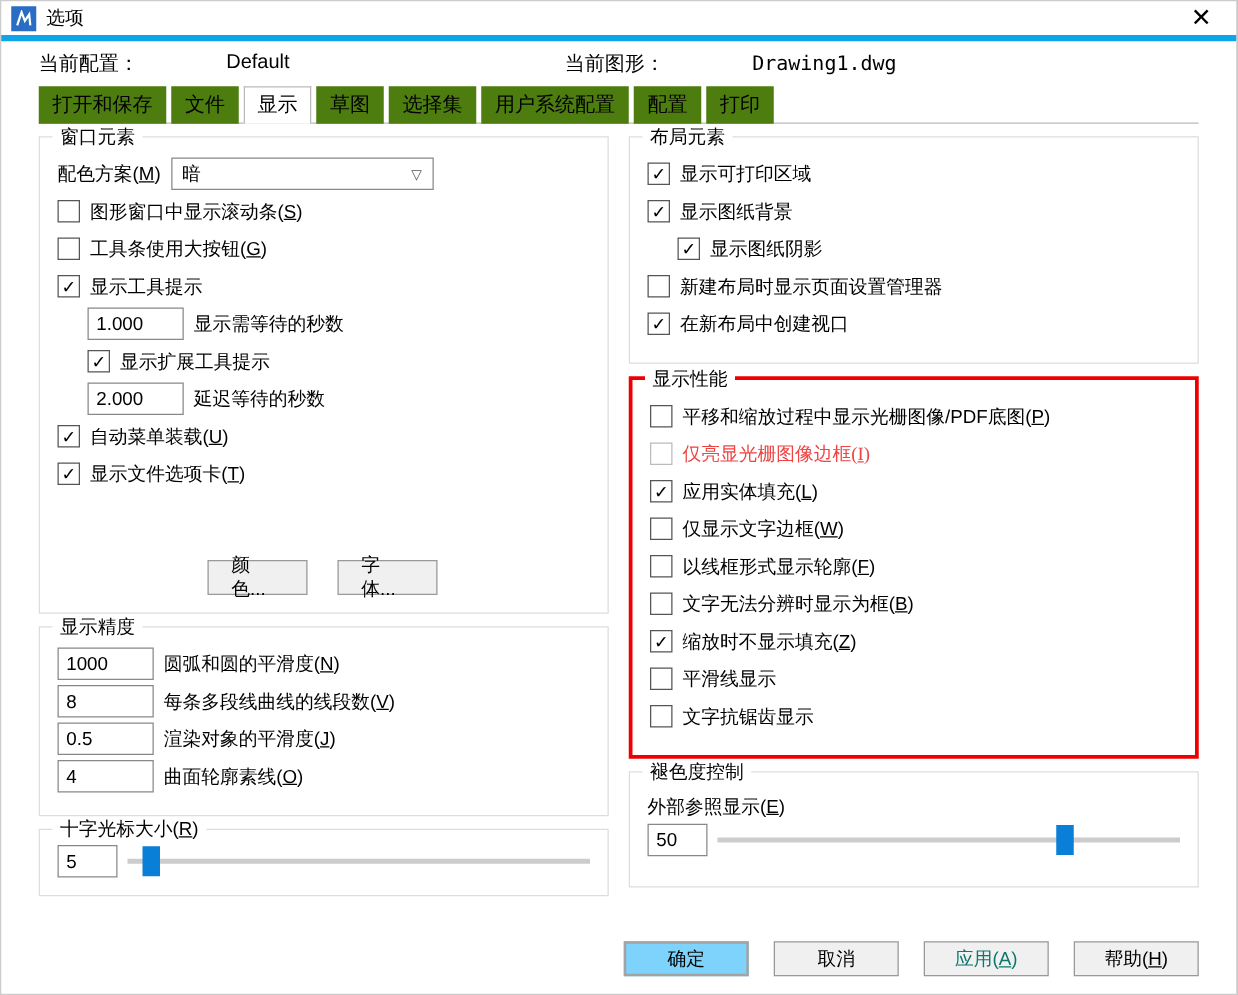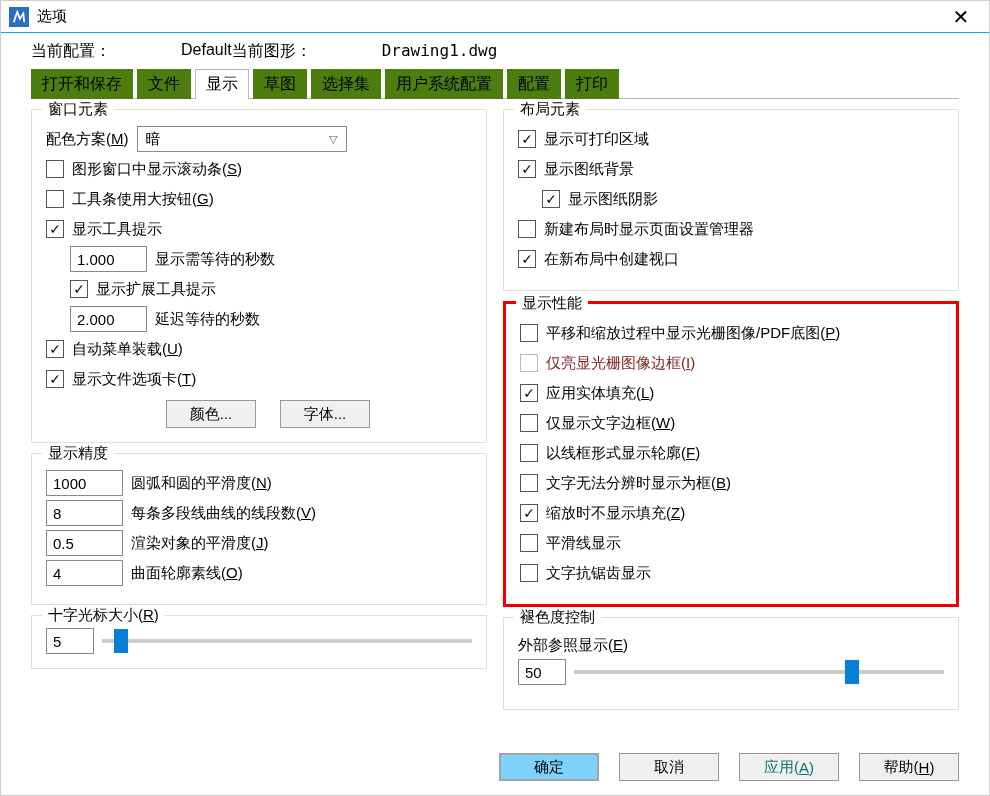--- a/index.html
+++ b/index.html
@@ -1,59 +1,59 @@
 <!DOCTYPE html>
 <html><head>
 <meta charset="utf-8">
 <style>
 * { box-sizing: border-box; margin: 0; padding: 0; }
 body { font-family: "Microsoft YaHei", "SimSun", sans-serif; font-size: 15px; background: #111; }
 .dialog { width: 990px; height: 796px; background: #fff; position: relative; border: 1px solid #ccc; }
-.titlebar { display: flex; align-items: center; height: 32px; padding: 0 8px; border-bottom: 1px solid #0ea5e9; }
+.titlebar { display: flex; align-items: center; height: 32px; padding: 0 8px; border-bottom: 5px solid #0ea5e9; }
 .app-icon { width: 20px; height: 20px; background: #2a6dc4; display: flex; align-items: center; justify-content: center; margin-right: 8px; }
 .app-icon svg { width: 14px; height: 14px; }
 .title-text { font-size: 15px; }
 .close-x { margin-left: auto; width: 40px; text-align: center; font-size: 20px; cursor: pointer; }
 .info-row { display: flex; padding: 8px 30px 4px 30px; font-size: 16px; }
 .info-row .label { width: 100px; }
 .info-row .value { margin-left: 50px; }
-.info-row .label2 { }
+.info-row .label2 { margin-left: 220px; }
 .info-row .value2 { margin-left: 70px; font-family: monospace; font-size: 16px; }
 .tabs { display: flex; border-bottom: 1px solid #bbb; margin: 0 30px; padding-top: 2px; }
 .tab { padding: 4px 10px; font-size: 16px; cursor: pointer; border: 1px solid transparent; border-bottom: none; margin-right: 4px; background: #4d7c0f; position: relative; top: 1px; }
 .tab.active { border-color: #bbb; background: #fff; }
 .body { display: flex; padding: 10px 30px 0 30px; gap: 16px; }
 .col { flex: 1; min-width: 0; }
 .group { border: 1px solid #ddd; padding: 12px 14px 14px 14px; margin-bottom: 10px; position: relative; }
 .group-title { position: absolute; top: -10px; left: 10px; background: #fff; padding: 0 6px; font-size: 15px; }
 .row { display: flex; align-items: center; margin: 4px 0; gap: 8px; min-height: 26px; }
 .row.indent1 { padding-left: 24px; }
 .chk { width: 18px; height: 18px; border: 1px solid #555; display: inline-flex; align-items: center; justify-content: center; flex-shrink: 0; cursor: pointer; }
 .chk.checked::after { content: "✓"; font-size: 14px; line-height: 1; color: #000; }
 .chk.disabled { border-color: #bbb; }
 .lbl { font-size: 15px; }
-.lbl.disabled { color: #7f1d1d; }
+.lbl.disabled { color: #ef4444; font-family: Liberation Serif, serif; }
 .u { text-decoration: underline; }
 .select { width: 210px; height: 26px; border: 1px solid #888; display: flex; align-items: center; justify-content: space-between; padding: 0 8px; cursor: pointer; }
 .select .arrow { font-size: 11px; color: #555; }
 .numbox { width: 77px; height: 26px; border: 1px solid #888; padding: 0 6px; display: flex; align-items: center; font-size: 15px; }
 .btn { height: 28px; padding: 0 18px; border: 1px solid #999; background: #f0f0f0; cursor: pointer; font-size: 15px; display: inline-flex; align-items: center; }
 .btn.disabled { color: #0f766e; }
 .highlight-box { border: 3px solid #e00; }
 .slider-wrap { margin: 6px 0 10px 0; }
 .slider-label { font-size: 15px; margin-bottom: 4px; }
 .slider-row { display: flex; align-items: center; gap: 8px; }
 .slider-val { width: 48px; height: 26px; border: 1px solid #888; display: flex; align-items: center; padding: 0 6px; font-size: 15px; }
 .slider-track { flex: 1; height: 4px; background: #ccc; position: relative; cursor: pointer; }
 .slider-thumb { position: absolute; top: -10px; width: 14px; height: 24px; background: #0a7fd8; transform: translateX(-50%); }
 .footer { position: absolute; bottom: 14px; right: 30px; display: flex; gap: 20px; }
 .footer .btn { width: 100px; justify-content: center; }
 .footer .btn.primary { border: 2px solid #a3a3a3; background: #7dd3fc; }
 .inline-btns { display: flex; gap: 24px; padding-left: 120px; margin-top: 8px; }
-.inline-btns .btn { width: 90px; justify-content: center; }
+.inline-btns .btn { width: 80px; justify-content: center; margin-top: 48px; }
 </style>
 </head>
 <body>
 
 <div class="dialog">
   <div class="titlebar">
     <div class="app-icon">
       <svg viewBox="0 0 16 16">
           <path d="M2 14 L6 2 L9 10 L13 4 L14 14" stroke="#fff" stroke-width="2" fill="none"></path>
         </svg>

